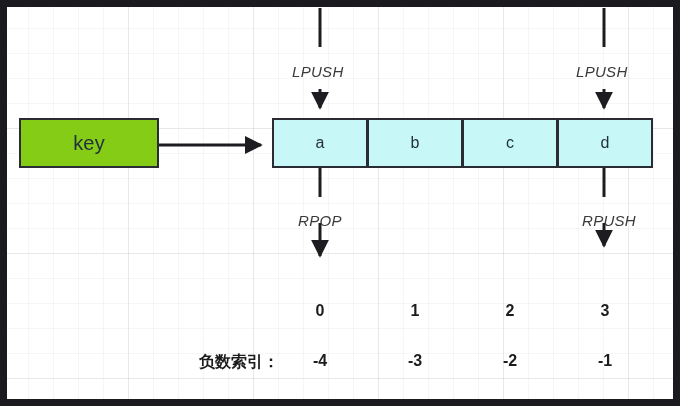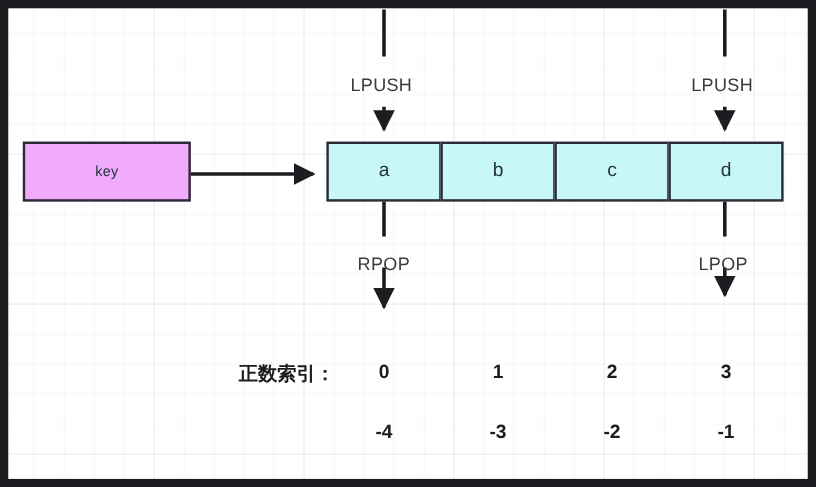--- a/index.html
+++ b/index.html
@@ -47,37 +47,38 @@
     align-items: center;
     justify-content: center;
     border: 2px solid #2b2b33;
     color: #23323d;
   }
   #key-node {
     left: 12px;
     top: 111px;
     width: 140px;
     height: 50px;
-    background: #f0abfc;
-    font-size: 12px;
+    background: #84cc16;
+    font-size: 20px;
     letter-spacing: 0.2px;
   }
   .list-cell {
     top: 111px;
     height: 50px;
     background: #c8f7f8;
     font-size: 16px;
   }
 
   .op-label {
     position: absolute;
     font-size: 15px;
     color: #3a3a3a;
     white-space: nowrap;
     letter-spacing: 0.3px;
+    font-style: italic;
   }
 
   .idx-row-label {
     position: absolute;
     font-size: 16px;
     font-weight: bold;
     color: #1c1c1c;
     white-space: nowrap;
     text-align: right;
   }
@@ -141,25 +142,25 @@
   <div class="node list-cell" style="left:455px; width:96px;">
     <span>c</span>
   </div>
   <div class="node list-cell" style="left:550px; width:96px;">
     <span>d</span>
   </div>
 
   <div class="op-label" style="left:285px; top:56px;">LPUSH</div>
   <div class="op-label" style="left:569px; top:56px;">LPUSH</div>
   <div class="op-label" style="left:291px; top:205px;">RPOP</div>
-  <div class="op-label" style="left:575px; top:205px;">LPOP</div>
+  <div class="op-label" style="left:575px; top:205px;">RPUSH</div>
 
-  <div class="idx-row-label" style="left:160px; top:295px; width:112px;">正数索引：</div>
   <div class="idx-val" style="left:283px; top:295px; width:60px;">0</div>
   <div class="idx-val" style="left:378px; top:295px; width:60px;">1</div>
   <div class="idx-val" style="left:473px; top:295px; width:60px;">2</div>
   <div class="idx-val" style="left:568px; top:295px; width:60px;">3</div>
 
+  <div class="idx-row-label" style="left:160px; top:345px; width:112px;">负数索引：</div>
   <div class="idx-val" style="left:283px; top:345px; width:60px;">-4</div>
   <div class="idx-val" style="left:378px; top:345px; width:60px;">-3</div>
   <div class="idx-val" style="left:473px; top:345px; width:60px;">-2</div>
   <div class="idx-val" style="left:568px; top:345px; width:60px;">-1</div>
 </div>
 
 </body></html>

